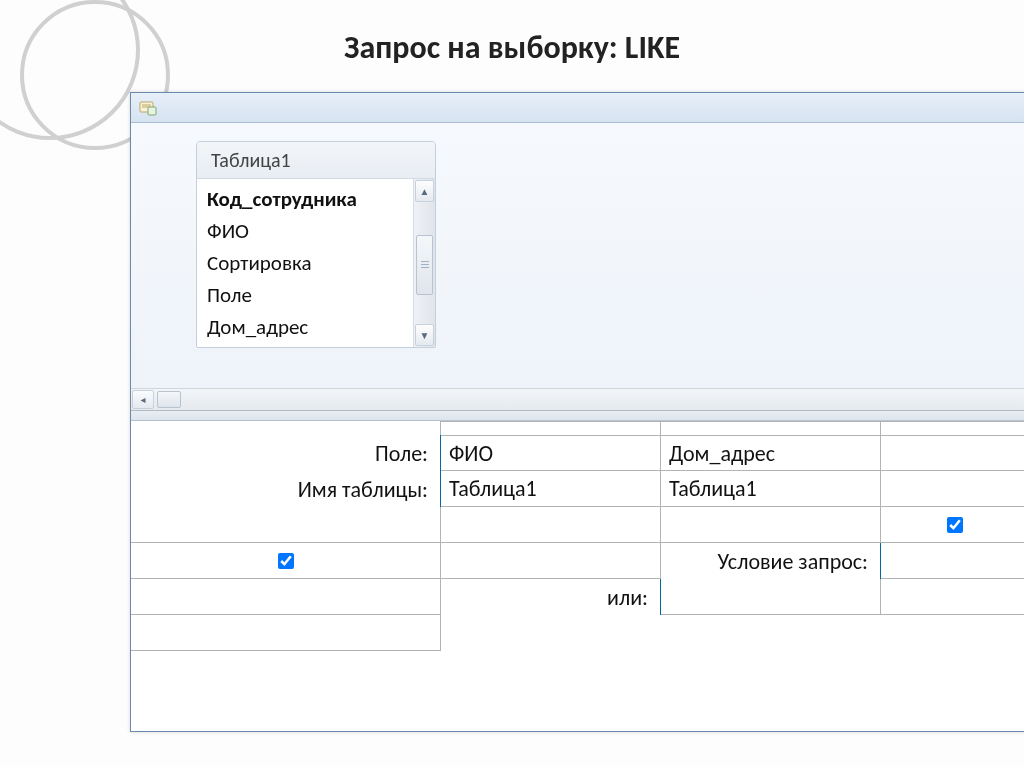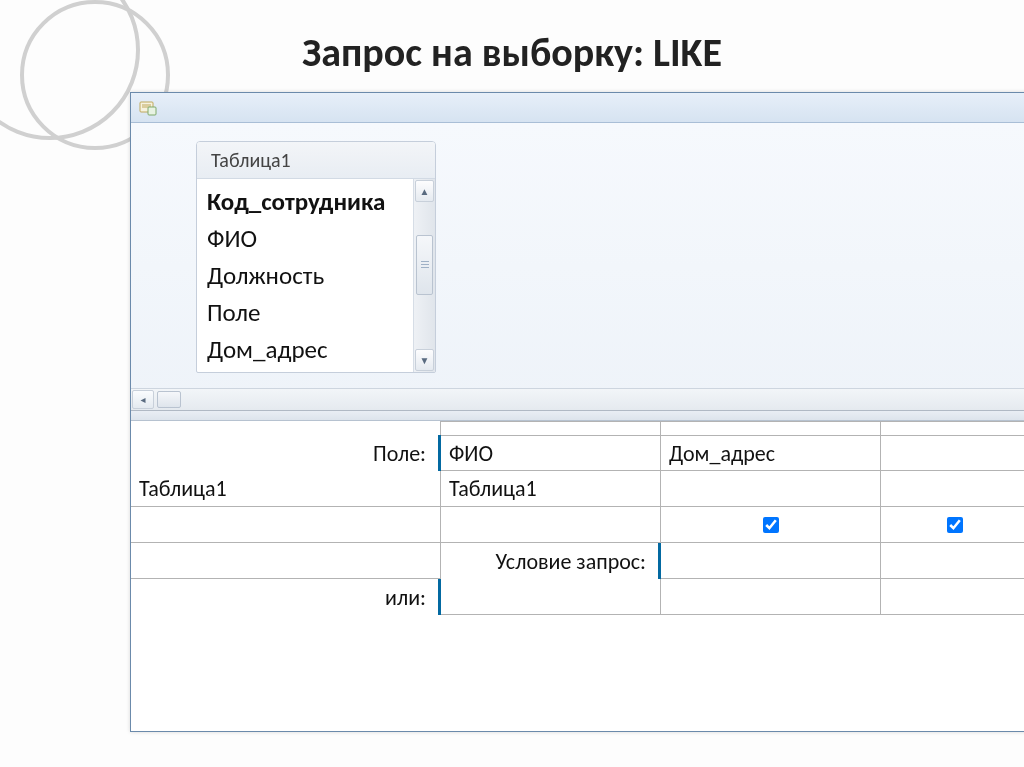--- a/index.html
+++ b/index.html
@@ -24,21 +24,21 @@
   .deco .c1, .deco .c2 {
     position: absolute;
     border: 4px solid #d0d0d0;
     border-radius: 50%;
   }
   .deco .c1 { width: 180px; height: 180px; left: 0; top: 0; }
   .deco .c2 { width: 150px; height: 150px; left: 60px; top: 40px; }
 
   .slide-title {
     text-align: center;
-    font-size: 40px;
+    font-size: 32px;
     font-weight: bold;
     color: #222;
     padding-top: 28px;
     padding-bottom: 16px;
   }
 
   
   .access-window {
     position: absolute;
     left: 130px;
@@ -97,21 +97,21 @@
   }
   .table-box-body {
     display: flex;
   }
   .field-list {
     flex: 1;
     padding: 4px 0;
   }
   .field-item {
     padding: 3px 10px;
-    font-size: 25px;
+    font-size: 21px;
     color: #111;
     white-space: nowrap;
   }
   .field-item.pk { font-weight: bold; }
 
   .vscroll {
     width: 22px;
     background: linear-gradient(to right,#eef1f5,#e0e5eb);
     border-left: 1px solid #d6dde6;
     display: flex;
@@ -197,21 +197,21 @@
     border-left: none;
     padding: 3px 8px;
     height: 36px;
     background: #fff;
     display: flex;
     align-items: center;
   }
   .design-grid .rowlabel {
     justify-content: flex-end;
     background: #fff;
-    border-right: 3px solid #0369a1;
+    border-right: 1px solid #0369a1;
     border-bottom: none;
     padding-right: 12px;
   }
   .design-grid .checkbox-cell {
     justify-content: center;
   }
   .design-grid input[type=checkbox]{
     width:16px;height:16px;
   }
   .design-grid .topborder { border-top: 1px solid #b3b3b3; }
@@ -240,21 +240,21 @@
     </span>
   </div>
 
   <div class="upper-pane">
     <div class="table-box">
       <div class="table-box-title">Таблица1</div>
       <div class="table-box-body">
         <div class="field-list">
           <div class="field-item pk">Код_сотрудника</div>
           <div class="field-item">ФИО</div>
-          <div class="field-item">Должность</div>
+          <div class="field-item">Сортировка</div>
           <div class="field-item">Поле</div>
           <div class="field-item">Дом_адрес</div>
         </div>
         <div class="vscroll">
           <div class="btn">▲</div>
           <div class="track">
             <div class="thumb"></div>
           </div>
           <div class="btn">▼</div>
         </div>
@@ -276,20 +276,21 @@
     <div class="hdr"></div>
     <div class="hdr topborder"></div>
     <div class="hdr topborder"></div>
     <div class="hdr topborder"></div>
 
     <div class="cell rowlabel">Поле:</div>
     <div class="cell topborder">ФИО</div>
     <div class="cell topborder">Дом_адрес</div>
     <div class="cell topborder"></div>
 
+    <div class="cell rowlabel">Имя таблицы:</div>
     <div class="cell">Таблица1</div>
     <div class="cell">Таблица1</div>
     <div class="cell"></div>
 
     <div class="cell"></div>
     <div class="cell"></div>
     <div class="cell"></div>
 
     <div class="cell checkbox-cell">
       <input type="checkbox" checked="" style="">

